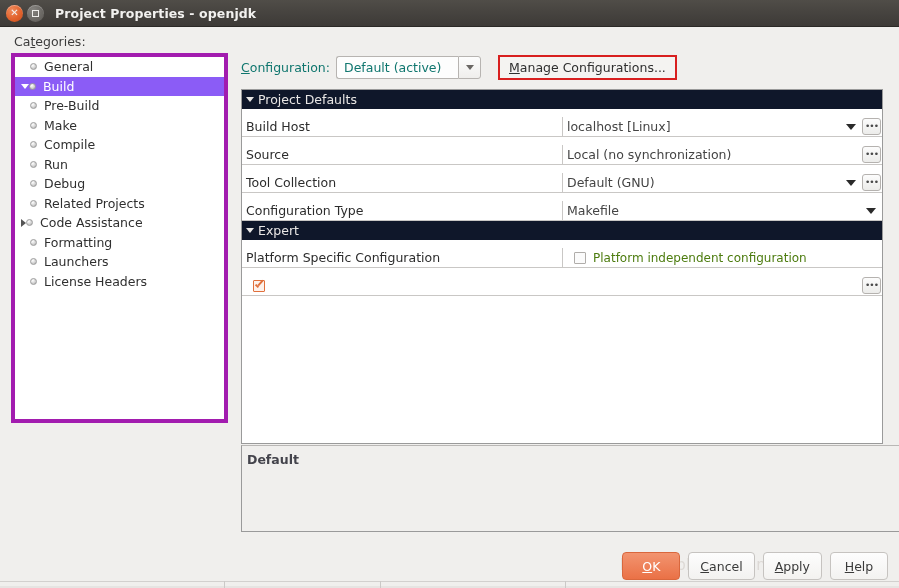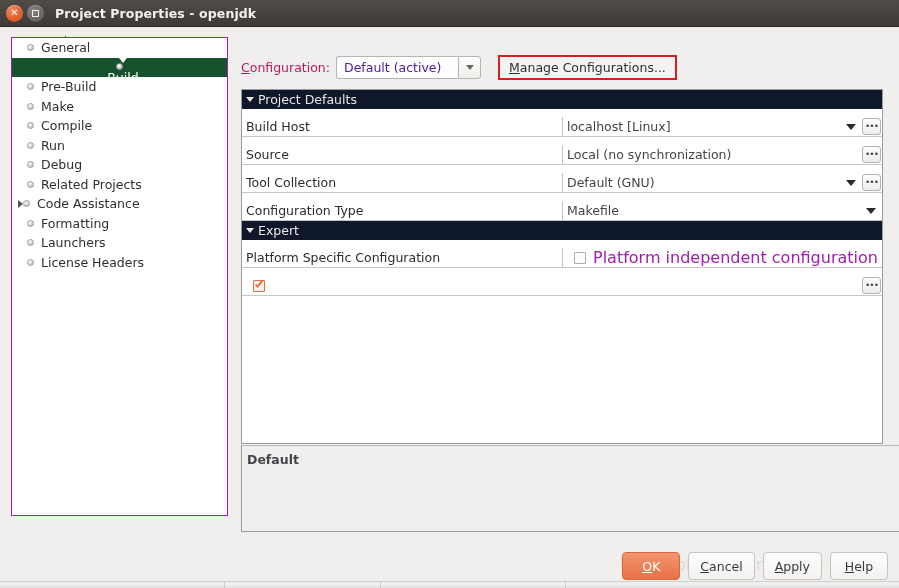--- a/index.html
+++ b/index.html
@@ -42,28 +42,28 @@
     letter-spacing: .1px;
   }
 
   
   #cat-label {
     position: absolute; left: 14px; top: 34px;
     font-size: 12.5px; color: #3b3b3b;
   }
   #cat-label u { text-decoration: underline; }
   #tree {
-    position: absolute; left: 11px; top: 37px; width: 217px; height: 479px;
-    background: #ffffff; border: 1px solid #a21caf; overflow: hidden;
+    position: absolute; left: 11px; top: 53px; width: 217px; height: 370px;
+    background: #ffffff; border: 4px solid #a21caf; overflow: hidden;
   }
   .tnode {
     position: relative; height: 19.5px; display: flex; align-items: center;
     font-size: 12.5px; color: #2f2f2f; white-space: nowrap;
   }
-  .tnode.sel { background: #14532d; color: #ffffff; flex-direction: column; }
+  .tnode.sel { background: #8b5cf6; color: #ffffff; }
   .twist {
     width: 0; height: 0; margin-left: 6px; flex: 0 0 auto;
   }
   .twist.down {
     border-left: 4.5px solid transparent; border-right: 4.5px solid transparent;
     border-top: 5px solid #555;
   }
   .twist.down.on-sel { border-top-color: #ffffff; }
   .twist.right {
     border-top: 4.5px solid transparent; border-bottom: 4.5px solid transparent;
@@ -77,29 +77,29 @@
   }
   .tlabel { margin-left: 7px; }
   .lvl0 .twist, .lvl0 .twist.none { margin-left: 6px; }
   .lvl1 { }
 
   
   #cfg-row {
     position: absolute; left: 241px; top: 55px;
     display: flex; align-items: center;
   }
-  #cfg-label { font-size: 12.5px; color: #be185d; margin-right: 6px; }
+  #cfg-label { font-size: 12.5px; color: #0f766e; margin-right: 6px; }
   #cfg-combo {
     display: flex; align-items: stretch; height: 23px;
   }
   #cfg-combo .field {
     min-width: 122px; background: #fdfdfd; border: 1px solid #b7b4b1;
     border-radius: 3px 0 0 3px; border-right: none;
     display: flex; align-items: center; padding: 0 7px;
-    font-size: 12.5px; color: #4c1d95;
+    font-size: 12.5px; color: #0f766e;
   }
   #cfg-combo .arrowbtn {
     width: 23px; background: linear-gradient(to bottom,#fdfdfd,#efeeec);
     border: 1px solid #b7b4b1; border-radius: 0 3px 3px 0;
     display: flex; align-items: center; justify-content: center;
   }
   .caret-dn {
     width: 0; height: 0;
     border-left: 4.5px solid transparent; border-right: 4.5px solid transparent;
     border-top: 5px solid #6a6764;
@@ -166,21 +166,21 @@
     width: 10px; height: 10px; position: relative;
   }
   .chk.checked .tick:before {
     content: ""; position: absolute; left: 1px; top: 4px;
     width: 4px; height: 2px; background: #e0703c; transform: rotate(45deg);
   }
   .chk.checked .tick:after {
     content: ""; position: absolute; left: 3px; top: 1px;
     width: 7px; height: 2px; background: #e0703c; transform: rotate(-48deg);
   }
-  .chklabel { font-size: 16px; color: #a21caf; }
+  .chklabel { font-size: 12px; color: #4d7c0f; }
 
   
   #desc {
     position: absolute; left: 241px; top: 445px; width: 710px; height: 87px;
     background: #f0efed; border: 1px solid #9a9a9a;
     border-top: 1px solid #b9b7b5;
   }
   #desc-title {
     position: absolute; left: 5px; top: 6px;
     font-size: 12.5px; font-weight: bold; color: #44444c;

